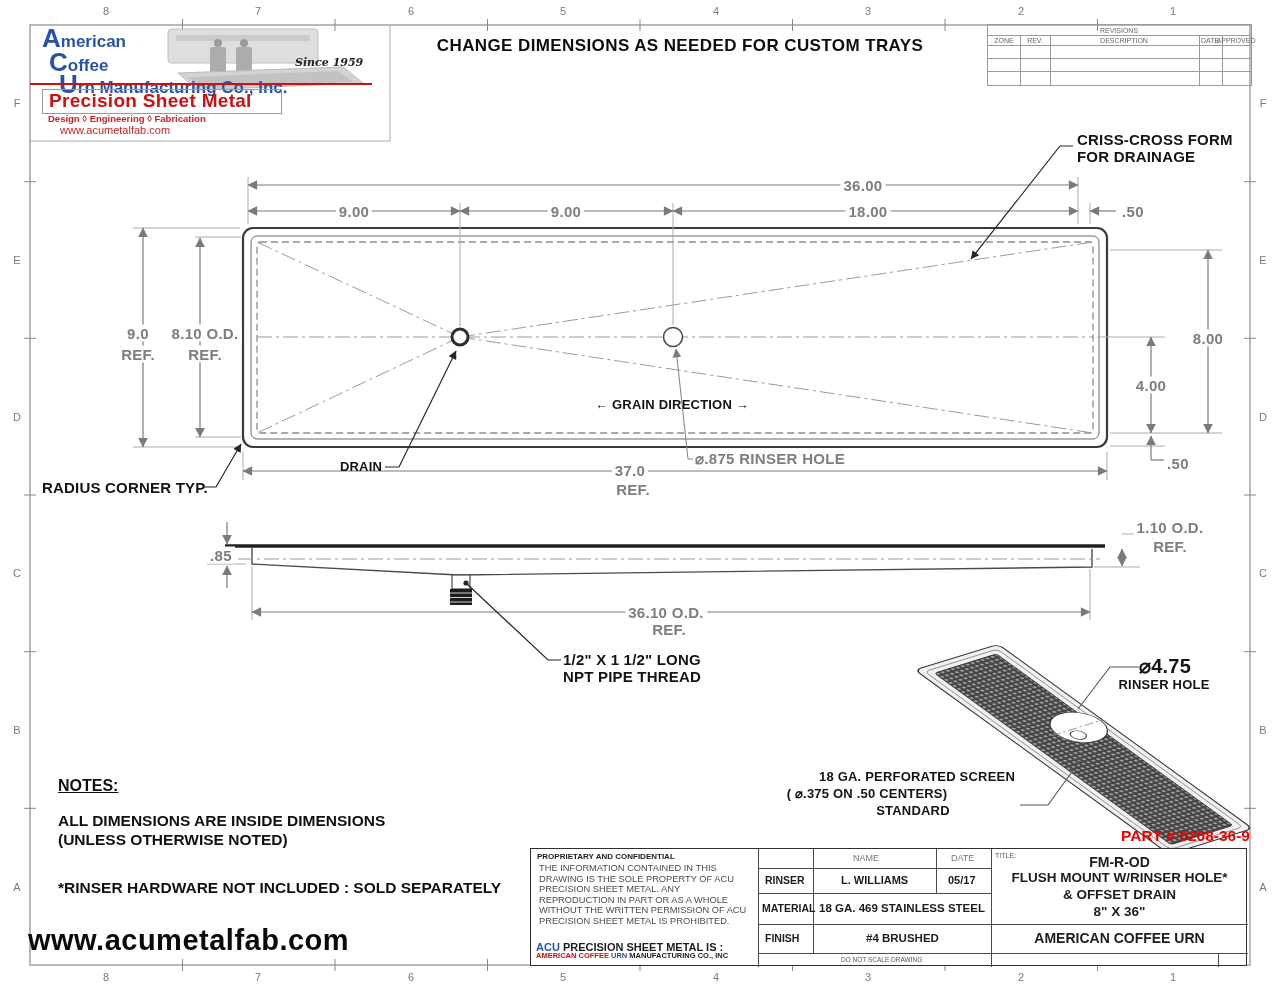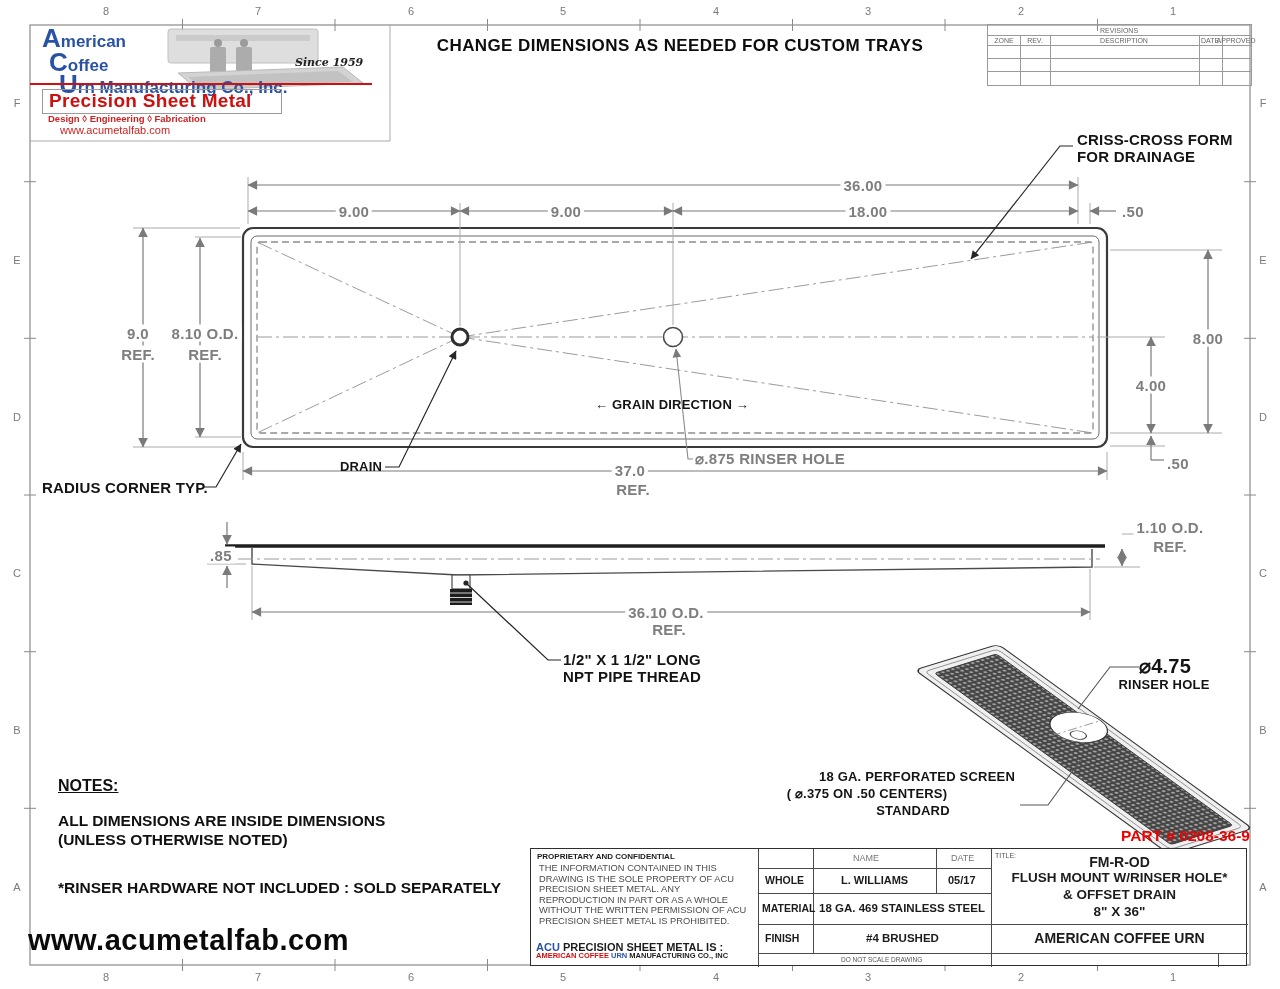--- a/index.html
+++ b/index.html
@@ -243,21 +243,21 @@
   <div class="abs" style="left:8px;top:14px;width:213px;font-size:9.3px;line-height:10.6px;color:#4a4a4a;white-space:normal;">THE INFORMATION CONTAINED IN THIS DRAWING IS THE SOLE PROPERTY OF ACU PRECISION SHEET METAL.  ANY REPRODUCTION IN PART OR AS A WHOLE WITHOUT THE WRITTEN PERMISSION OF ACU PRECISION SHEET METAL IS PROHIBITED.</div>
   <div class="tbtxt" style="left:5px;top:92px;font-size:11px;font-weight:700;">
     <span style="color:#2a52a4;">ACU</span><span> PRECISION SHEET METAL IS :</span>
   </div>
   <div class="tbtxt" style="left:5px;top:102px;font-size:7.5px;font-weight:700;">
     <span style="color:#cc1111;">AMERICAN COFFEE</span><span style="color:#2a52a4;"> URN</span><span> MANUFACTURING CO., INC</span>
   </div>
 
   <div class="tbtxt" style="left:322px;top:4px;font-size:9px;color:#777;">NAME</div>
   <div class="tbtxt" style="left:420px;top:4px;font-size:9px;color:#777;">DATE</div>
-  <div class="tbtxt" style="left:234px;top:25px;font-size:10.5px;font-weight:700;">WHOLE</div>
+  <div class="tbtxt" style="left:234px;top:25px;font-size:10.5px;font-weight:700;">RINSER</div>
   <div class="tbtxt" style="left:310px;top:25px;font-size:11px;font-weight:700;">L. WILLIAMS</div>
   <div class="tbtxt" style="left:417px;top:25px;font-size:11px;font-weight:700;">05/17</div>
   <div class="tbtxt" style="left:231px;top:53px;font-size:10.5px;font-weight:700;">MATERIAL</div>
   <div class="tbtxt" style="left:288px;top:53px;font-size:11.5px;font-weight:700;">18 GA. 469 STAINLESS STEEL</div>
   <div class="tbtxt" style="left:234px;top:83px;font-size:10.5px;font-weight:700;">FINISH</div>
   <div class="tbtxt" style="left:335px;top:83px;font-size:11.5px;font-weight:700;">#4 BRUSHED</div>
   <div class="tbtxt" style="left:310px;top:107px;font-size:6.5px;color:#555;">DO NOT SCALE DRAWING</div>
 
   <div class="tbtxt" style="left:464px;top:3px;font-size:7px;color:#555;">TITLE:</div>
   <div class="tbtxt" style="left:460px;top:5px;width:257px;text-align:center;font-size:14px;font-weight:700;">FM-R-OD</div>

